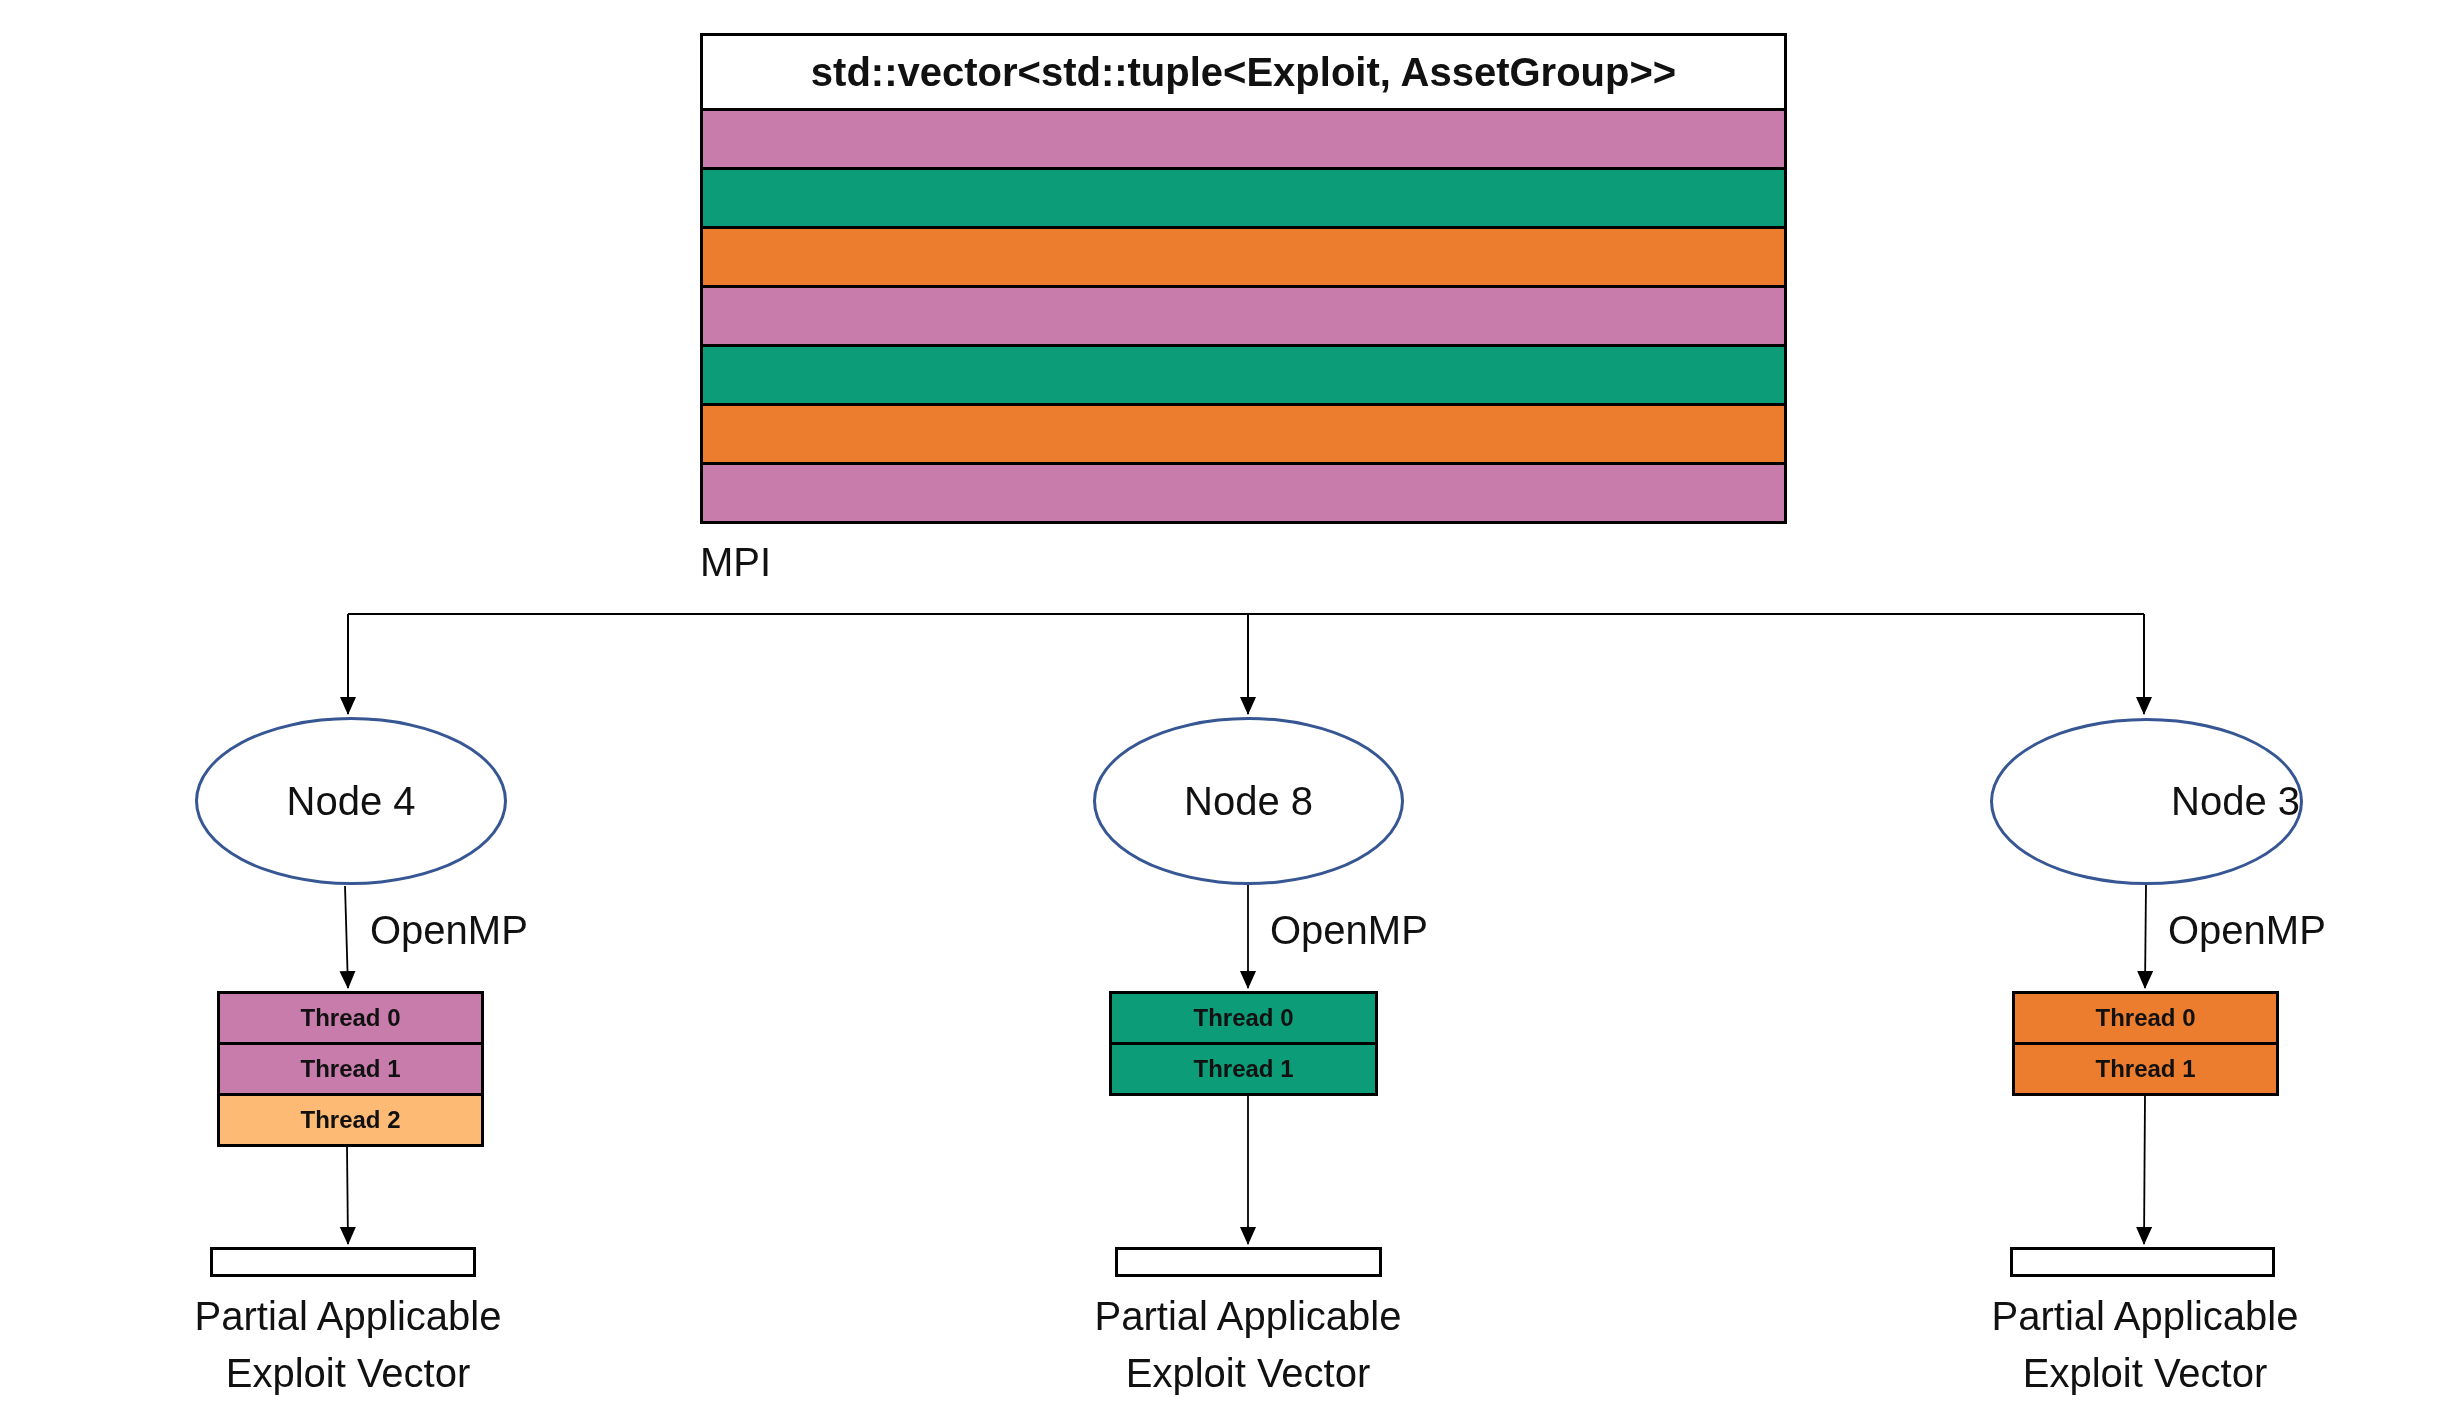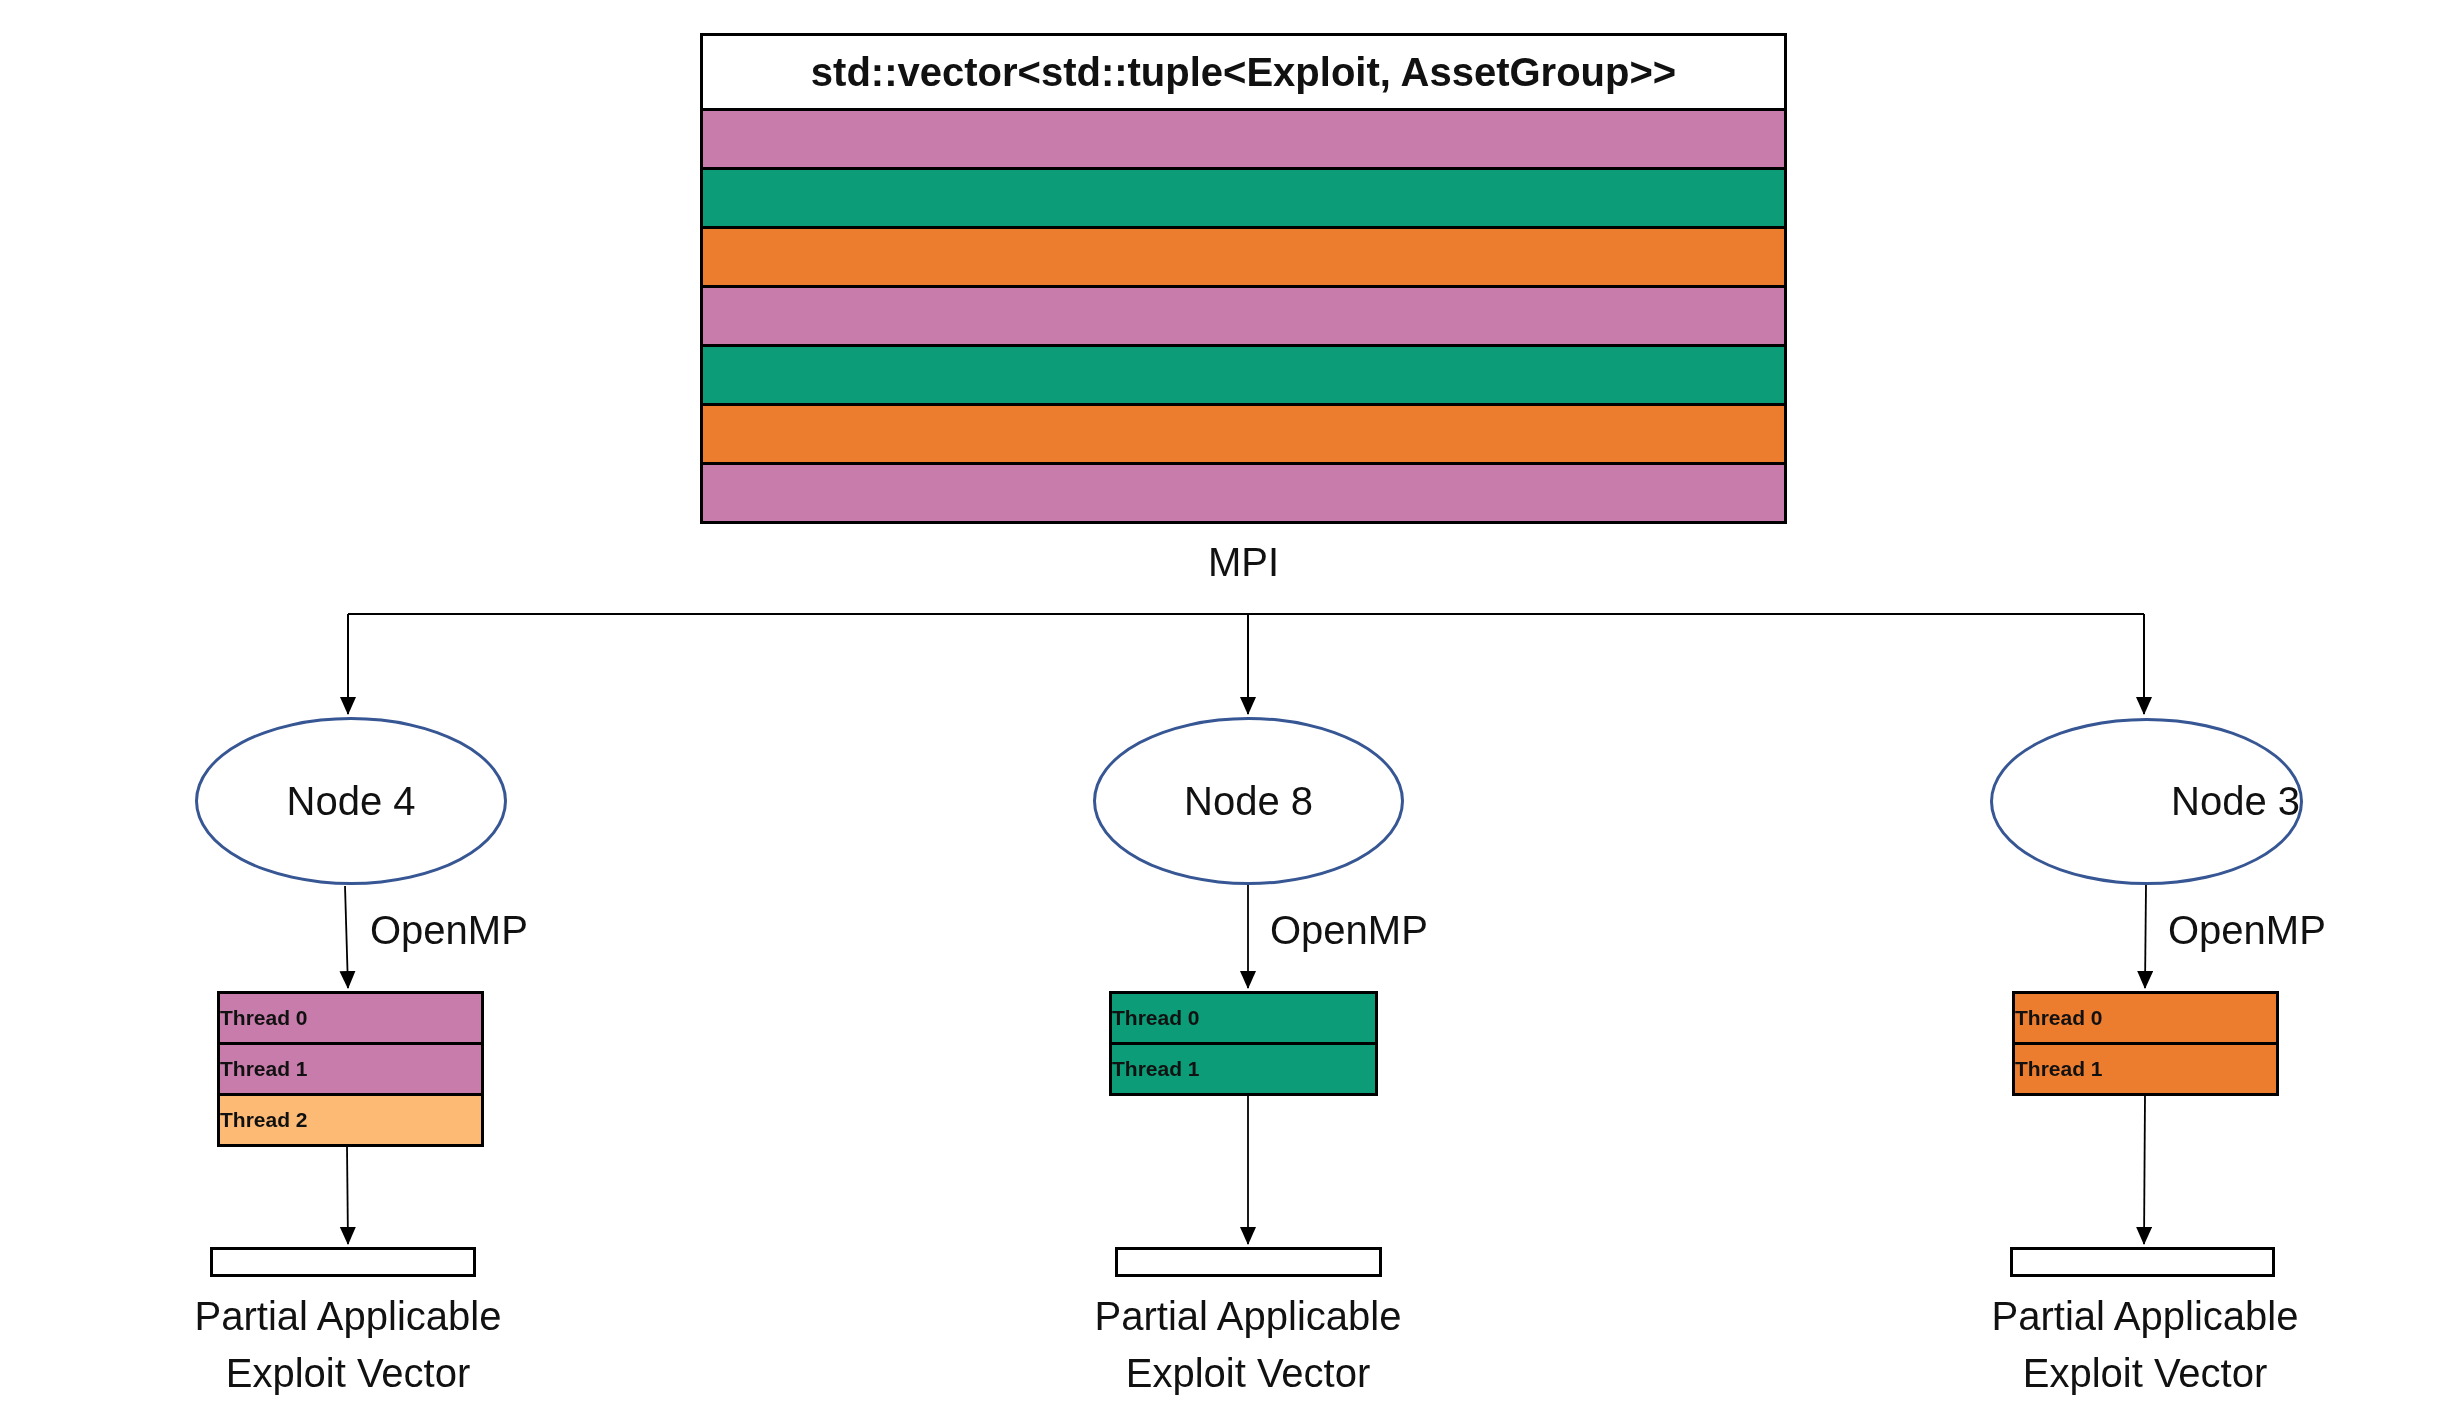--- a/index.html
+++ b/index.html
@@ -31,21 +31,20 @@
     white-space: nowrap;
   }
   .stripe {
     height: 56px;
     border-top: 3px solid #000;
   }
 
   
   .mpi-label {
     left: 668px; top: 540px; width: 1087px;
-    text-align: center;
     font-size: 40px;
   }
   .openmp-label {
     font-size: 40px;
     white-space: nowrap;
   }
 
   
   .node-ellipse {
     border: 3px solid #375694;
@@ -60,23 +59,23 @@
   }
 
   
   .threads {
     border: 3px solid #000;
     box-sizing: border-box;
   }
   .thread-row {
     height: 48px;
     line-height: 48px;
-    text-align: left;
+    text-align: center;
     font-weight: bold;
-    font-size: 21px;
+    font-size: 24px;
     white-space: nowrap;
   }
   .thread-row + .thread-row { border-top: 3px solid #000; }
 
   
   .result-rect {
     height: 30px;
     border: 3px solid #000;
     background: #ffffff;
     box-sizing: border-box;

